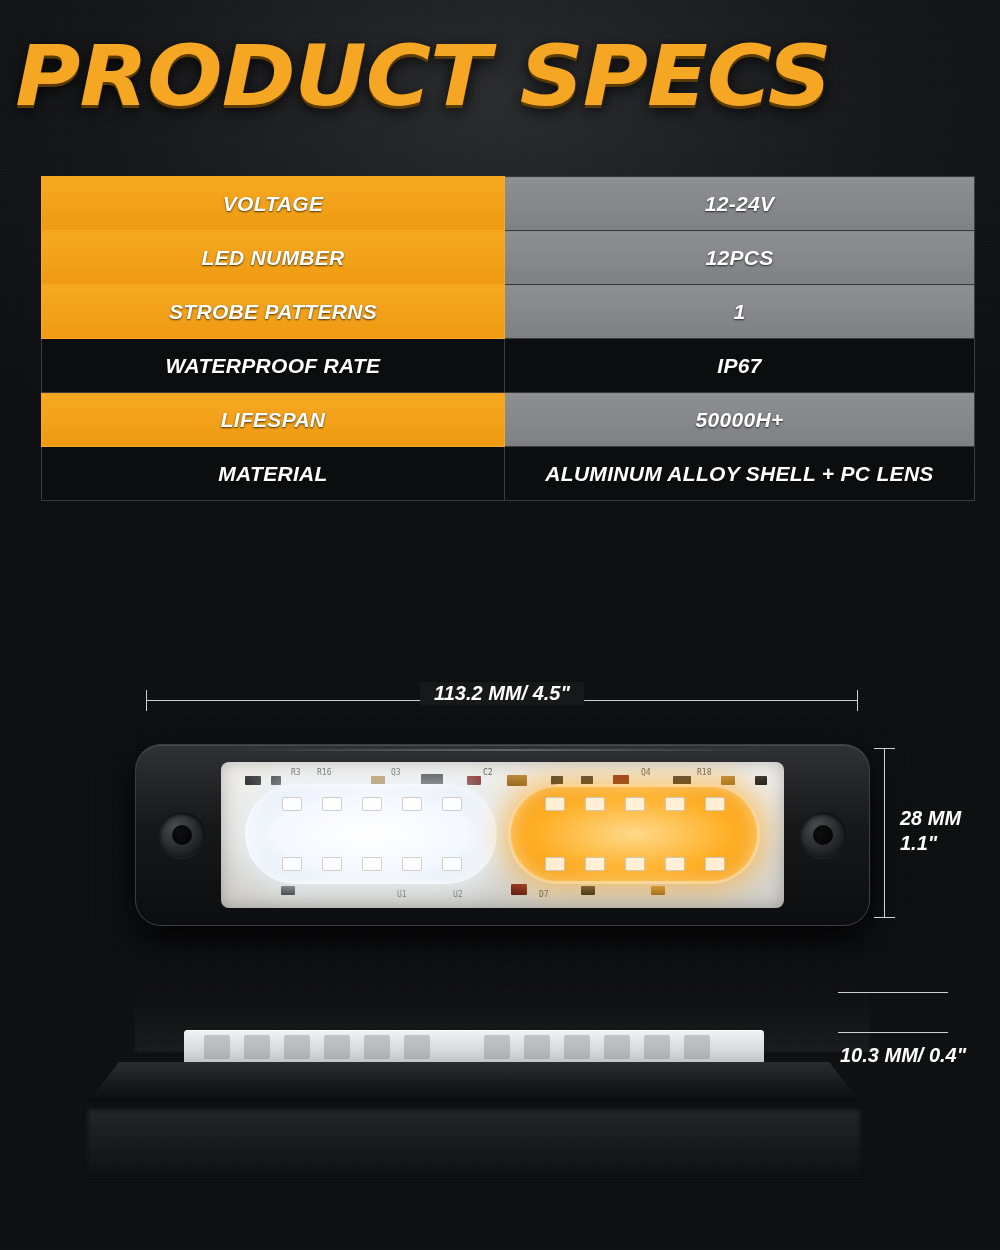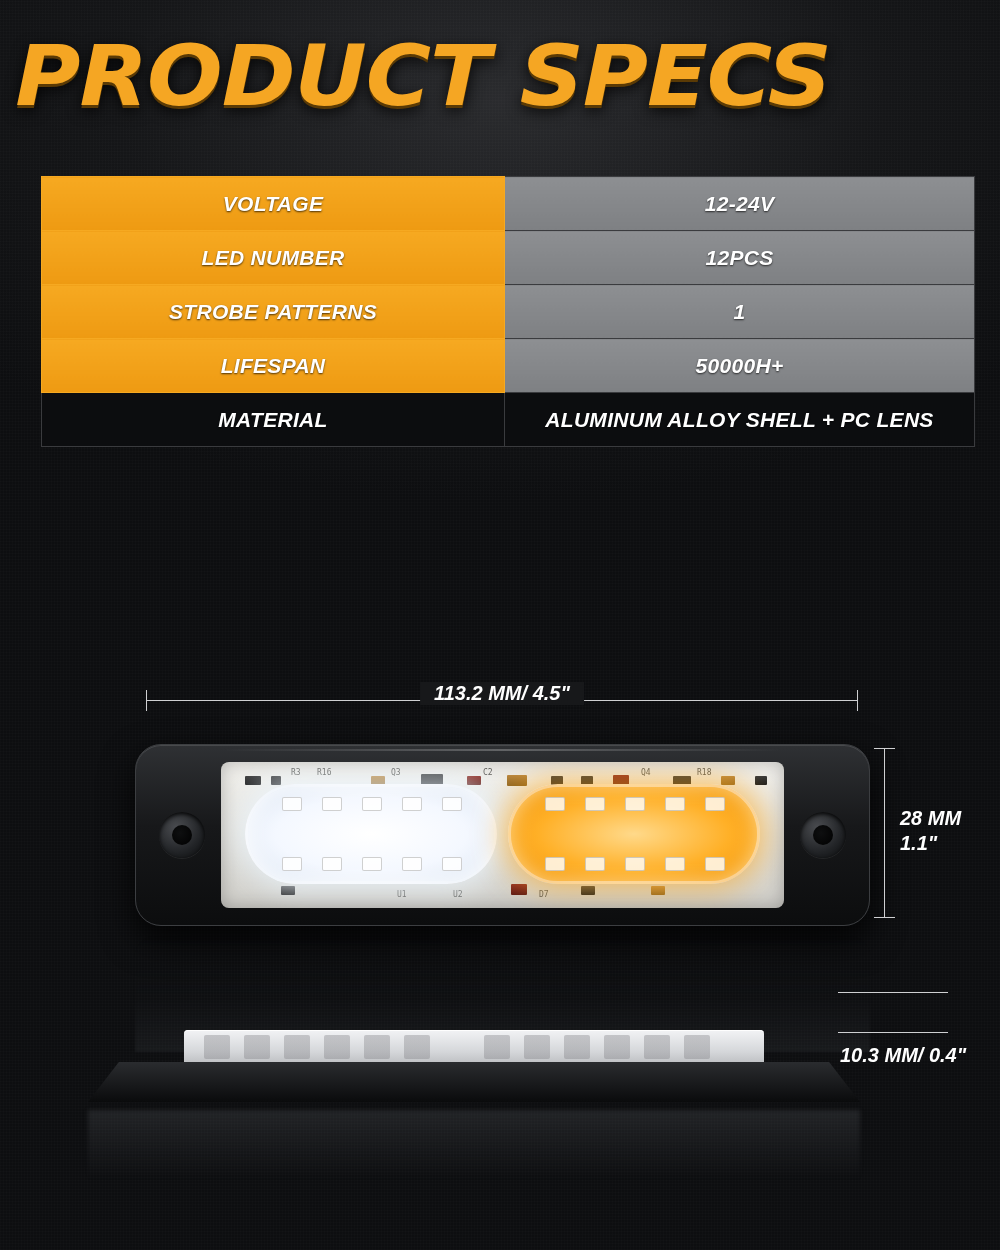--- a/index.html
+++ b/index.html
@@ -279,20 +279,24 @@
         <td class="cell-label hl">VOLTAGE</td>
         <td class="cell-value grey">12-24V</td>
       </tr>
       <tr>
         <td class="cell-label hl">LED NUMBER</td>
         <td class="cell-value grey">12PCS</td>
       </tr>
       <tr>
         <td class="cell-label hl">STROBE PATTERNS</td>
         <td class="cell-value grey">1</td>
+      </tr>
+      <tr>
+        <td class="cell-label dark">WATERPROOF RATE</td>
+        <td class="cell-value dark">IP67</td>
       </tr>
       <tr>
         <td class="cell-label hl">LIFESPAN</td>
         <td class="cell-value grey">50000H+</td>
       </tr>
       <tr>
         <td class="cell-label dark">MATERIAL</td>
         <td class="cell-value dark">ALUMINUM ALLOY SHELL + PC LENS</td>
       </tr>
     </tbody>

